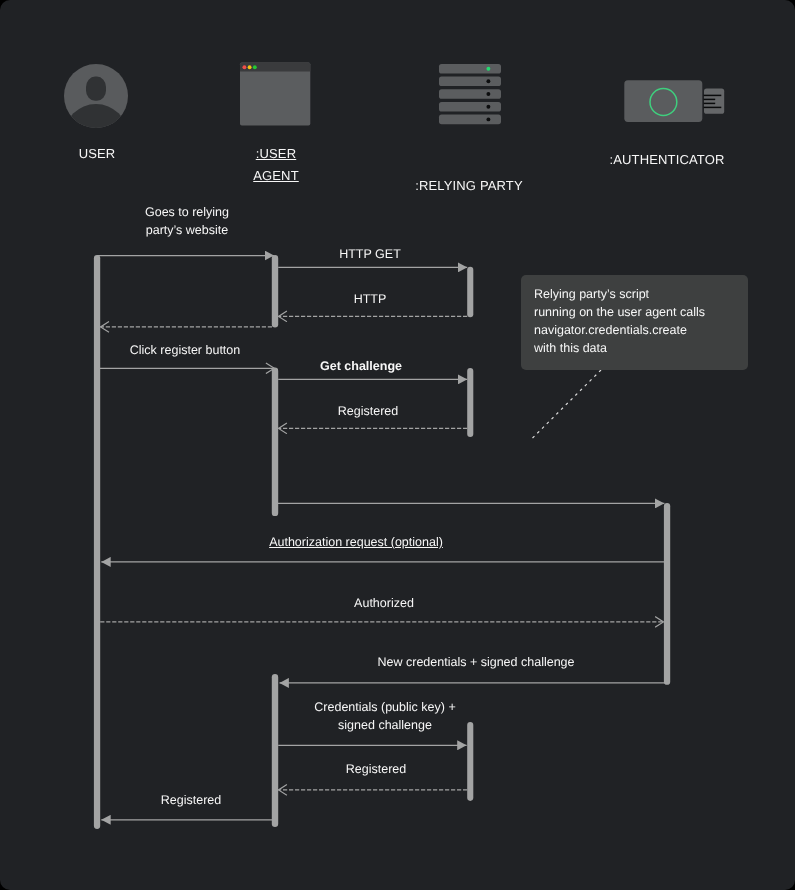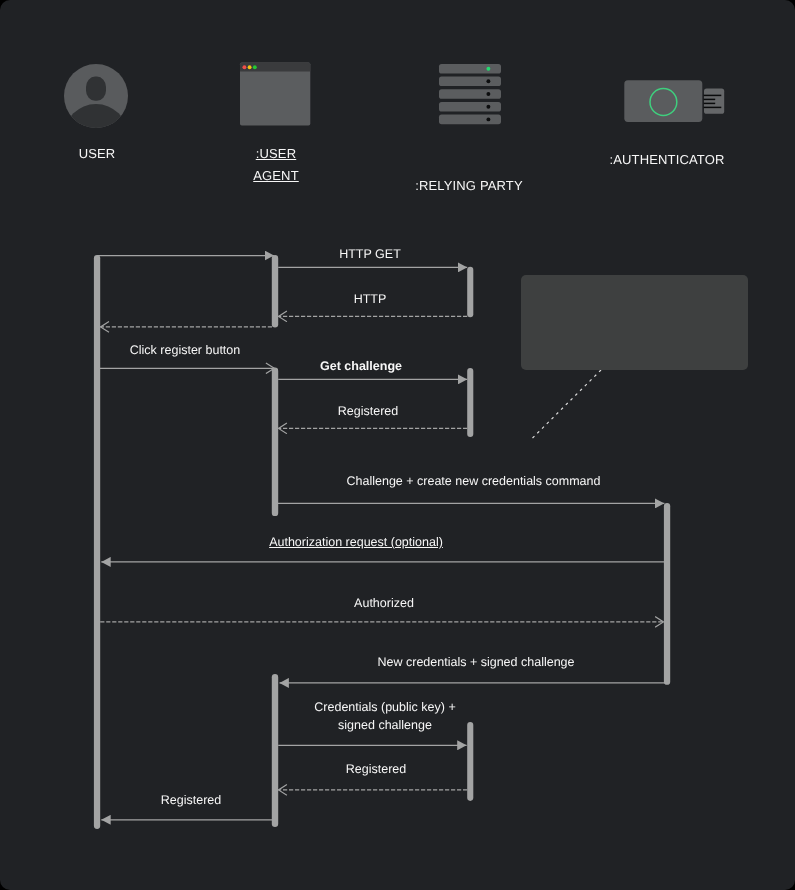--- a/index.html
+++ b/index.html
@@ -124,28 +124,33 @@
       <path d="M 467.2 789.9 H 278.5" stroke-dasharray="4.2 1.8" marker-end="url(#arrowOpen)"></path>
       <path d="M 275 819.8 H 101.3" marker-end="url(#arrowSolid)"></path>
     </g>
 
     <g>
       <path d="M 601 370 L 530.5 440" stroke="#dcdcdc" stroke-width="1.2" stroke-dasharray="2.7 4" fill="none"></path>
       <rect x="521" y="275" width="227" height="95" rx="5" fill="#3e4040"></rect>
     </g>
   </svg>
 
+  <div class="msg" style="left:127px;top:203px;width:120px;">Goes to relying
+party’s website</div>
   <div class="msg" style="left:310px;top:245px;width:120px;">HTTP GET</div>
   <div class="msg" style="left:310px;top:290px;width:120px;">HTTP</div>
   <div class="msg" style="left:115px;top:341px;width:140px;">Click register button</div>
   <div class="msg" style="left:301px;top:357px;width:120px;font-weight:bold;">Get challenge</div>
   <div class="msg" style="left:308px;top:402px;width:120px;">Registered</div>
-  <div class="msg" style="left:346.5px;top:472px;width:254px;white-space:nowrap;">Challenge + create new credentials command</div>
   <div class="msg" style="left:269px;top:533px;width:174px;text-decoration:underline;">Authorization request (optional)</div>
   <div class="msg" style="left:324px;top:594px;width:120px;">Authorized</div>
   <div class="msg" style="left:376px;top:653px;width:200px;">New credentials + signed challenge</div>
   <div class="msg" style="left:295px;top:698px;width:180px;">Credentials (public key) +
 signed challenge</div>
   <div class="msg" style="left:316px;top:760px;width:120px;">Registered</div>
   <div class="msg" style="left:131px;top:791px;width:120px;">Registered</div>
 
+  <div class="note-text" style="left:534px;top:285px;width:210px;">Relying party’s script
+running on the user agent calls
+navigator.credentials.create
+with this data</div>
 
 </div>
 
 </body></html>

